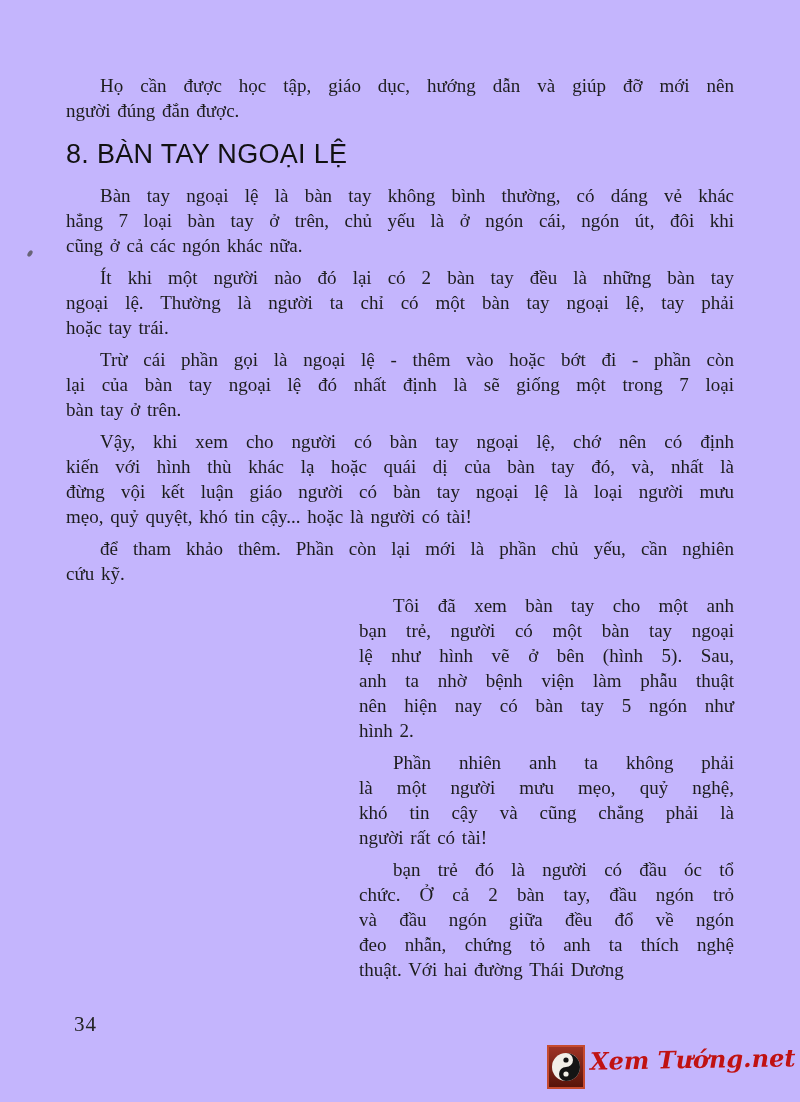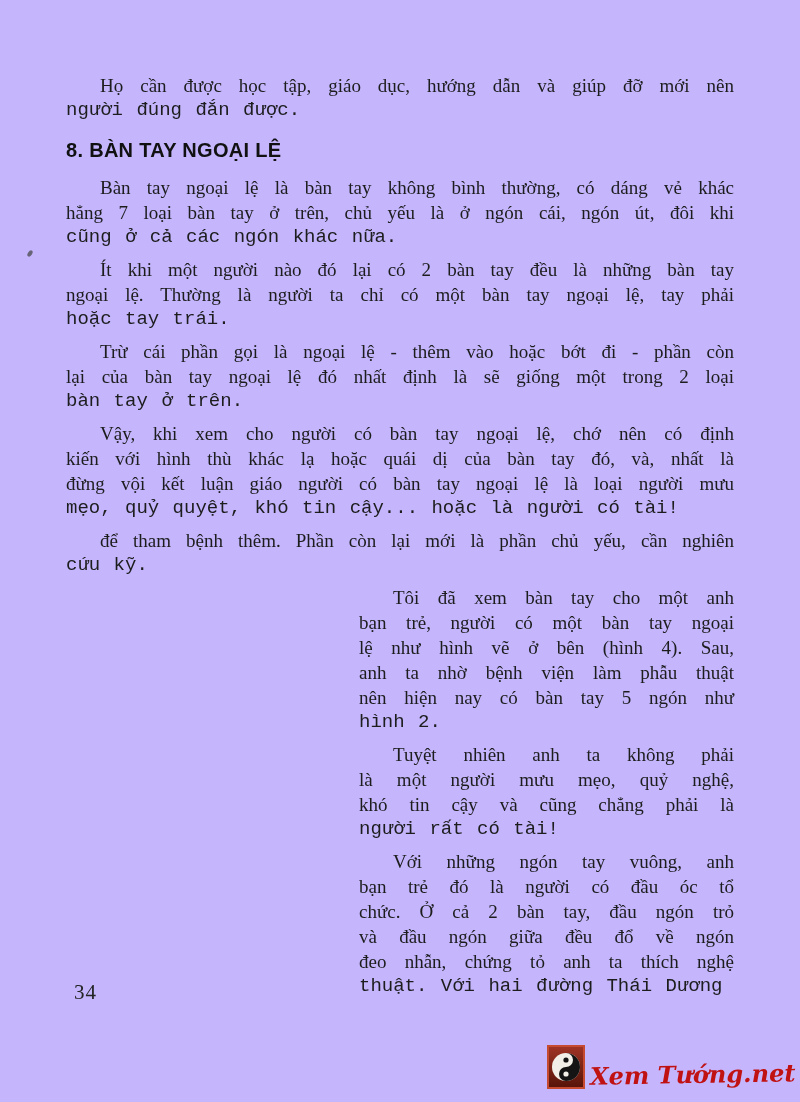--- a/index.html
+++ b/index.html
@@ -11,46 +11,46 @@
     position:relative;width:800px;height:1102px;overflow:hidden;
     background:#c4b5fd;color:#1d1d1d;
   }
   .content{padding:73px 66px 0 66px;}
   p.para{margin:0 0 7px 0;font-size:19px;line-height:25px;}
   .ln{
     display:block;text-align:justify;text-align-last:justify;
     word-spacing:2px;white-space:normal;
   }
   .ln:first-child{text-indent:34px;}
-  .ln:last-child{text-align-last:left;font-family:Liberation Mono, monospace;}
+  .ln:last-child{text-align-last:left;}
   h2.heading{
     font-family:"Liberation Sans","DejaVu Sans",sans-serif;
-    font-weight:700;font-size:20px;color:#111;
+    font-weight:400;font-size:27px;color:#111;
     margin:16px 0 13px 0;letter-spacing:.3px;
   }
   .row{display:flex;align-items:flex-end;flex-direction:column;}
   .col-text{width:375px;flex:0 0 375px;}
   .col-fig{flex:1;position:relative;min-height:414px;}
   svg.hand{position:absolute;left:-11px;top:3px;}
   .fig-label{
     position:absolute;left:122px;top:346px;
     font-family:"Liberation Sans","DejaVu Sans",sans-serif;
     font-weight:700;font-size:17px;color:#161616;
   }
   .artifact{
     position:absolute;left:28px;top:250px;width:4px;height:7px;
     background:#4a4a4a;border-radius:50%;opacity:.75;transform:rotate(35deg);
   }
   .pagenum{
-    position:absolute;left:74px;top:980px;
+    position:absolute;left:74px;top:1012px;
     font-size:21px;color:#242424;letter-spacing:1px;
   }
   .watermark{
     position:absolute;right:5px;top:1045px;
-    display:flex;align-items:flex-end;gap:5px;
+    display:flex;align-items:flex-start;gap:5px;
   }
   .wm-text{
     font-family:"DejaVu Serif","Liberation Serif",serif;
     font-style:italic;font-weight:700;font-size:24px;
     color:#c01212;transform:rotate(-1deg);letter-spacing:0px;
     white-space:nowrap;
   }
 </style>
 </head>
 <body>
@@ -72,57 +72,56 @@
     </p>
 
     <p class="para">
       <span class="ln">Ít khi một người nào đó lại có 2 bàn tay đều là những bàn tay</span>
       <span class="ln">ngoại lệ. Thường là người ta chỉ có một bàn tay ngoại lệ, tay phải</span>
       <span class="ln">hoặc tay trái.</span>
     </p>
 
     <p class="para">
       <span class="ln">Trừ cái phần gọi là ngoại lệ - thêm vào hoặc bớt đi - phần còn</span>
-      <span class="ln">lại của bàn tay ngoại lệ đó nhất định là sẽ giống một trong 2 loại</span>
+      <span class="ln">lại của bàn tay ngoại lệ đó nhất định là sẽ giống một trong 7 loại</span>
       <span class="ln">bàn tay ở trên.</span>
     </p>
 
     <p class="para">
       <span class="ln">Vậy, khi xem cho người có bàn tay ngoại lệ, chớ nên có định</span>
       <span class="ln">kiến với hình thù khác lạ hoặc quái dị của bàn tay đó, và, nhất là</span>
       <span class="ln">đừng vội kết luận giáo người có bàn tay ngoại lệ là loại người mưu</span>
       <span class="ln">mẹo, quỷ quyệt, khó tin cậy... hoặc là người có tài!</span>
     </p>
 
     <p class="para">
-      <span class="ln">để tham bệnh thêm. Phần còn lại mới là phần chủ yếu, cần nghiên</span>
+      <span class="ln">để tham khảo thêm. Phần còn lại mới là phần chủ yếu, cần nghiên</span>
       <span class="ln">cứu kỹ.</span>
     </p>
 
     <div class="row">
       <div class="col-text">
 
         <p class="para">
           <span class="ln">Tôi đã xem bàn tay cho một anh</span>
           <span class="ln">bạn trẻ, người có một bàn tay ngoại</span>
-          <span class="ln">lệ như hình vẽ ở bên (hình 4). Sau,</span>
+          <span class="ln">lệ như hình vẽ ở bên (hình 5). Sau,</span>
           <span class="ln">anh ta nhờ bệnh viện làm phẫu thuật</span>
           <span class="ln">nên hiện nay có bàn tay 5 ngón như</span>
           <span class="ln">hình 2.</span>
         </p>
 
         <p class="para">
-          <span class="ln">Tuyệt nhiên anh ta không phải</span>
+          <span class="ln">Phần nhiên anh ta không phải</span>
           <span class="ln">là một người mưu mẹo, quỷ nghệ,</span>
           <span class="ln">khó tin cậy và cũng chẳng phải là</span>
           <span class="ln">người rất có tài!</span>
         </p>
 
         <p class="para">
-          <span class="ln">Với những ngón tay vuông, anh</span>
           <span class="ln">bạn trẻ đó là người có đầu óc tổ</span>
           <span class="ln">chức. Ở cả 2 bàn tay, đầu ngón trỏ</span>
           <span class="ln">và đầu ngón giữa đều đổ về ngón</span>
           <span class="ln">đeo nhẫn, chứng tỏ anh ta thích nghệ</span>
           <span class="ln">thuật. Với hai đường Thái Dương</span>
         </p>
 
       </div>
 
       <div class="col-fig">

